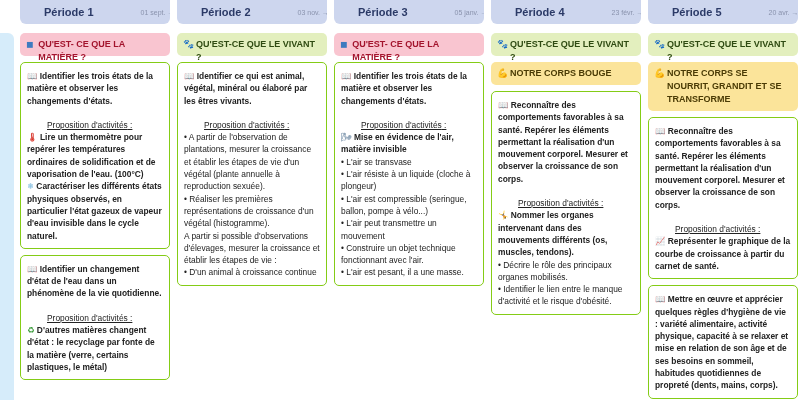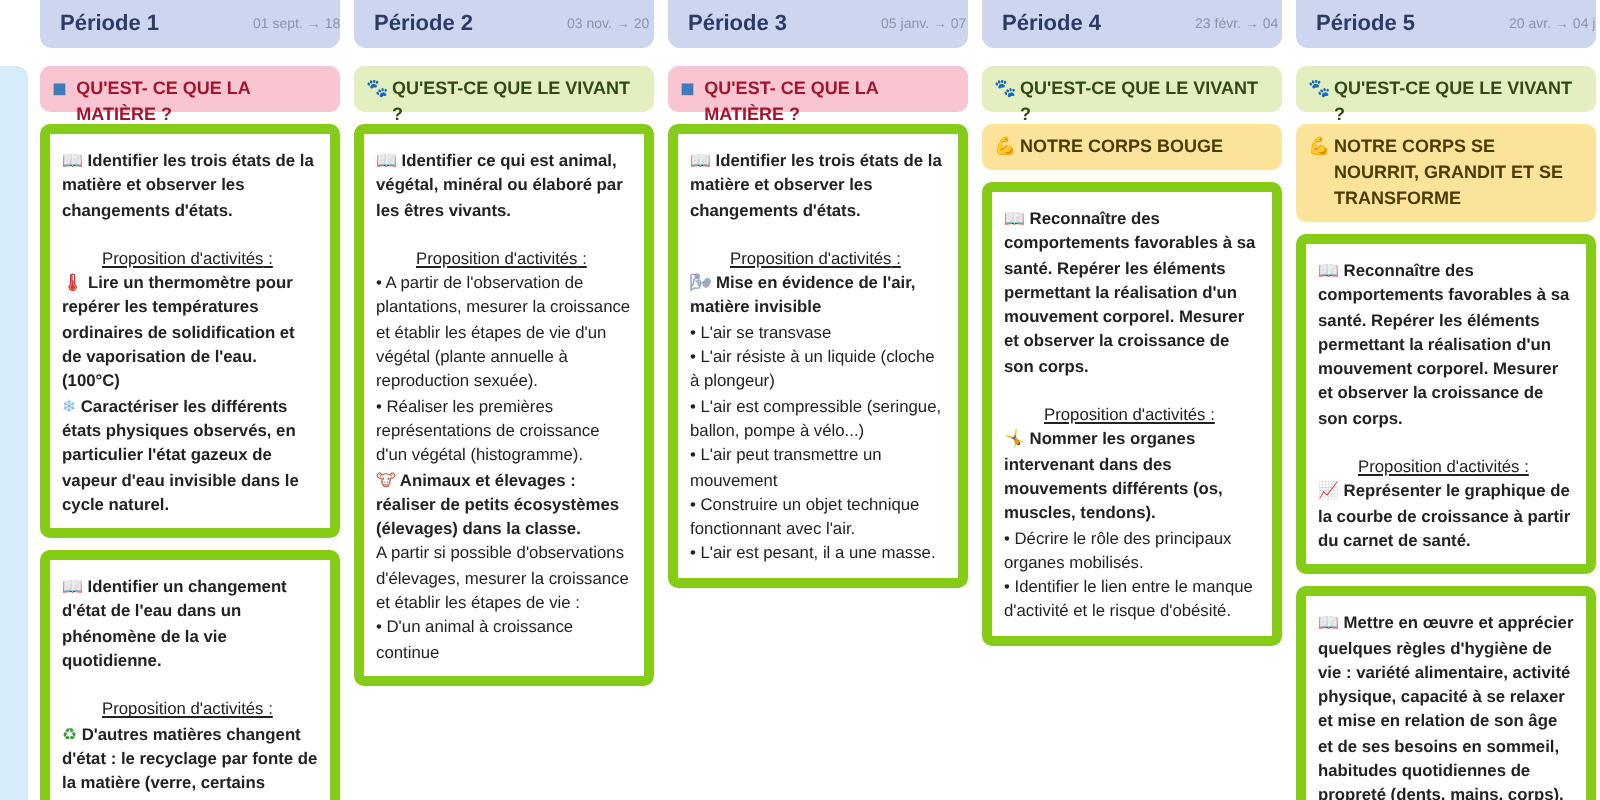--- a/index.html
+++ b/index.html
@@ -14,36 +14,36 @@
   .board { position: absolute; left: 20px; top: 0; width: 800px; height: 400px; }
   .col { position: absolute; top: 0; width: 150px; }
   .col-1 { left: 0px; }
   .col-2 { left: 157px; }
   .col-3 { left: 314px; }
   .col-4 { left: 471px; }
   .col-5 { left: 628px; }
 
   .period-header {
     height: 24px; background: #cdd6ee; border-radius: 0 0 6px 6px;
-    display: flex; align-items: center; padding-left: 10px; white-space: nowrap; overflow: hidden; gap: 42px;
+    display: flex; align-items: center; padding-left: 24px; white-space: nowrap; overflow: hidden; gap: 42px;
   }
   .period-title { font-weight: bold; font-size: 11px; color: #2b3a67; }
   .period-dates { font-size: 7px; color: #8a93ad; margin-left: 5px; }
 
   .theme {
     margin-top: 9px; border-radius: 5px; padding: 5px 6px;
     font-weight: bold; font-size: 9px; line-height: 13px; display: flex; align-items: flex-start;
   }
   .theme.matiere { background: #f9c5d0; color: #a3142d; height: 23px; }
   .theme.vivant { background: #e3efbe; color: #2f4b12; height: 23px; }
   .theme.corps { background: #fbe49a; color: #4a3b05; }
   .theme .ico { margin-right: 3px; font-size: 9px; display: inline-block; width: 10px; }
 
   .card {
-    margin-top: 6px; background: #ffffff; border: 5px solid #84cc16; border-radius: 5px;
+    margin-top: 6px; background: #ffffff; border: 1px solid #84cc16; border-radius: 5px;
     padding: 7px 6px 6px 6px; font-size: 8.4px; line-height: 12.3px; color: #222;
   }
   .card .goal { font-weight: bold; }
   .card .goal .ico { font-weight: normal; }
   .card .prop { margin-top: 12px; text-decoration: underline; padding-left: 20px; }
   .card .prop-suffix { text-decoration: none; }
   .card .para { margin-top: 0; font-weight: bold; }
   .card .line { }
   .ico-book { color: #5b7fb5; }
   .ico-thermo { color: #d8342a; }
@@ -94,21 +94,20 @@
     </div>
     <div class="theme vivant">
       <span class="ico ico-paw">🐾</span>
       <span>QU'EST-CE QUE LE VIVANT ?</span>
     </div>
     <div class="card">
       <div class="goal"><span class="ico ico-book">📖</span> <span>Identifier ce qui est animal, végétal, minéral ou élaboré par les êtres vivants.</span></div>
       <div class="prop"><span>Proposition d'activités</span><span class="prop-suffix"> :</span></div>
       <div class="line">• A partir de l'observation de plantations, mesurer la croissance et établir les étapes de vie d'un végétal (plante annuelle à reproduction sexuée).</div>
       <div class="line">• Réaliser les premières représentations de croissance d'un végétal (histogramme).</div>
-      <div class="para"><span class="ico-cow">🐮</span><span> Animaux et élevages : réaliser de petits écosystèmes (élevages) dans la classe.</span></div>
       <div class="line">A partir si possible d'observations d'élevages, mesurer la croissance et établir les étapes de vie :</div>
       <div class="line">• D'un animal à croissance continue</div>
     </div>
   </div>
 
   <div class="col col-3">
     <div class="period-header">
       <span class="period-title">Période 3</span>
       <span class="period-dates">05 janv. → 07 févr.</span>
     </div>

